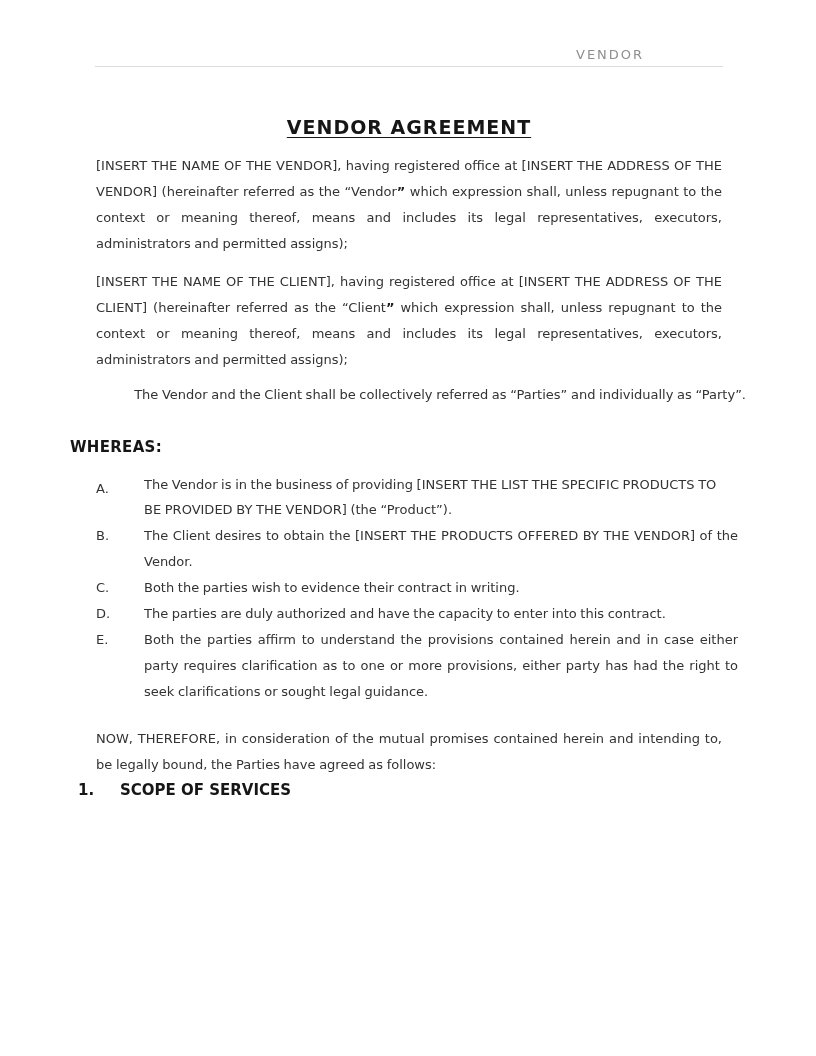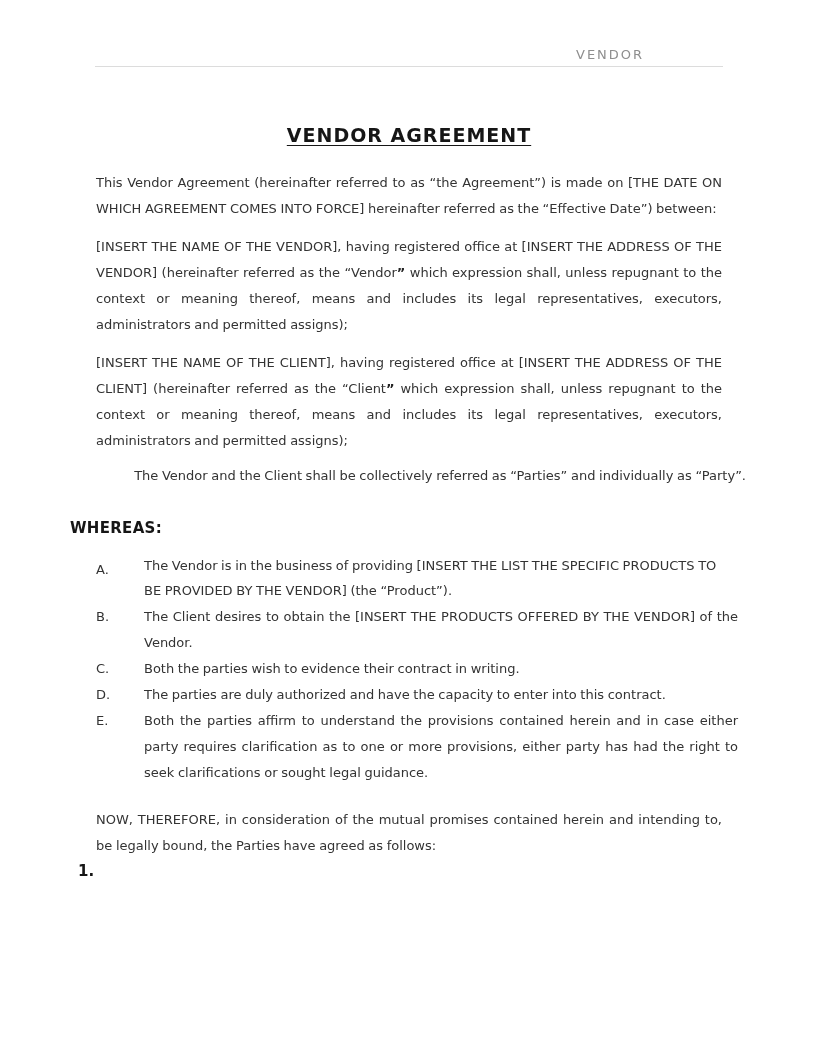--- a/index.html
+++ b/index.html
@@ -31,21 +31,21 @@
     top: 66px;
     left: 95px;
     width: 628px;
     height: 1px;
     background: #dcdcdc;
   }
   
   .content {
     position: absolute;
     left: 96px;
-    top: 12px;
+    top: 4px;
     width: 626px;
   }
   .doc-title {
     margin: 110px 0 0 0;
     text-align: center;
     font-size: 19px;
     font-weight: bold;
     letter-spacing: 1px;
     color: #161616;
     text-decoration: underline;
@@ -131,21 +131,20 @@
 
 <div class="page">
 
   <div class="header-label">VENDOR</div>
   <div class="header-rule"></div>
 
   <div class="content">
 
     <h1 class="doc-title">VENDOR AGREEMENT</h1>
 
-    <p class="body first-para">This Vendor Agreement (hereinafter referred to as “the Agreement”) is made on [THE DATE ON WHICH AGREEMENT COMES INTO FORCE] hereinafter referred as the “Effective Date”) between:</p>
 
     <p class="body"><span>[INSERT THE NAME OF THE VENDOR], having registered office at [INSERT THE ADDRESS OF THE VENDOR] (hereinafter referred as the “Vendor</span><b class="bq">”</b><span> which expression shall, unless repugnant to the context or meaning thereof, means and includes its legal representatives, executors, administrators and permitted assigns);</span></p>
 
 
     <p class="body"><span>[INSERT THE NAME OF THE CLIENT], having registered office at [INSERT THE ADDRESS OF THE CLIENT] (hereinafter referred as the “Client</span><b class="bq">”</b><span> which expression shall, unless repugnant to the context or meaning thereof, means and includes its legal representatives, executors, administrators and permitted assigns);</span></p>
 
     <p class="body tight">The Vendor and the Client shall be collectively referred as “Parties” and individually as “Party”.</p>
 
     <h2 class="whereas-heading">WHEREAS:</h2>
 
@@ -186,19 +185,20 @@
           <p>Both the parties affirm to understand the provisions contained herein and in case either party requires clarification as to one or more provisions, either party has had the right to seek clarifications or sought legal guidance.</p>
         </div>
       </div>
 
     </div>
 
     <p class="closing-para">NOW, THEREFORE, in consideration of the mutual promises contained herein and intending to, be legally bound, the Parties have agreed as follows:</p>
 
     <div class="section-heading">
       <span class="sh-number">1.</span>
+      <span class="sh-label">SCOPE OF SERVICES</span>
     </div>
 
   </div>
 
   <div class="footer"><span class="pipe">|</span><span>1</span></div>
 
 </div>
 
 </body></html>

